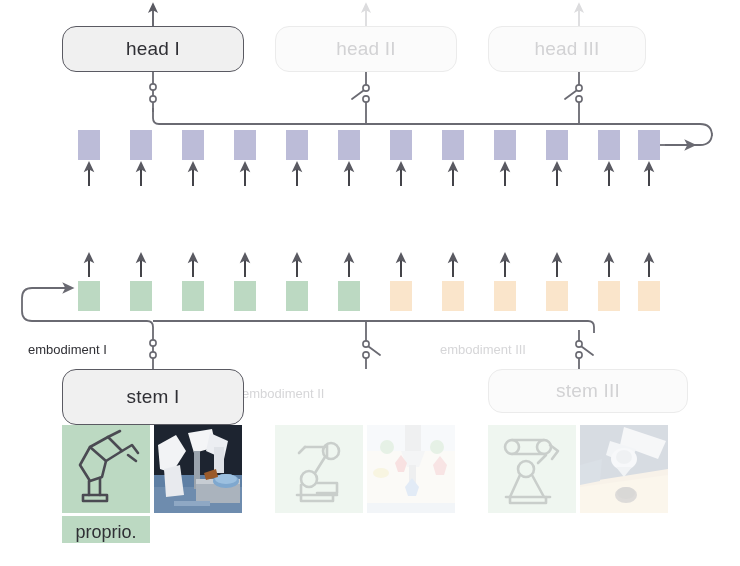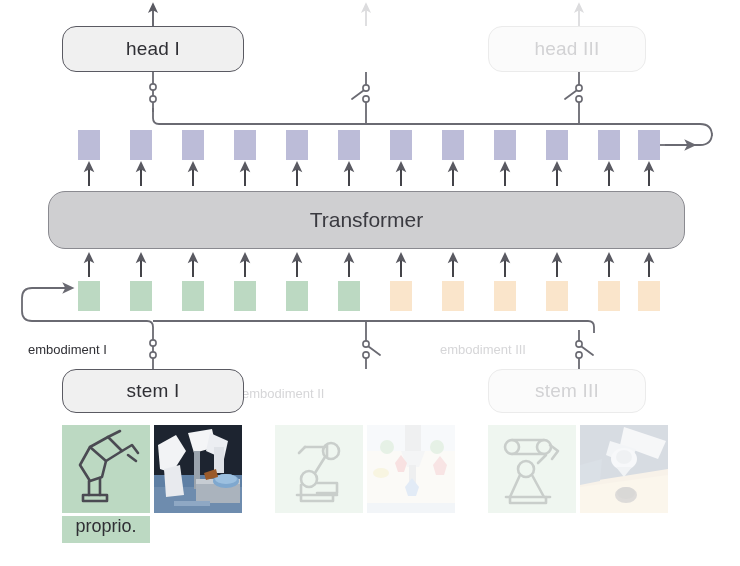--- a/index.html
+++ b/index.html
@@ -102,21 +102,21 @@
     left: 0; top: 0;
     width: 88px; height: 88px;
   }
   .vision.dim { opacity: .22; }
 
   
   .chip {
     position: absolute;
     height: 27px;
     display: flex;
-    align-items: flex-start;
+    align-items: flex-end;
     justify-content: center;
     font-size: 18px;
     color: #2f2f34;
   }
   .chip.proprio { background: #bcd9c2; width: 88px; }
   .chip.vision  { background: #fae5cb; width: 88px; }
 </style>
 </head>
 <body>
 
@@ -234,62 +234,62 @@
     </g>
 
     <line x1="153" y1="369" x2="153" y2="369" stroke="#6a6a72" stroke-width="1.8"></line>
     <line x1="366" y1="369" x2="366" y2="369" stroke="#6a6a72" stroke-width="1.8"></line>
     <line x1="579" y1="369" x2="579" y2="369" stroke="#6a6a72" stroke-width="1.8"></line>
   </svg>
 
   <div class="modbox active" style="left:62px; top:26px; width:182px; height:46px;">
     <span>head I</span>
   </div>
+  <div class="modbox faded" style="left:275px; top:26px; width:182px; height:46px;">
+    <span>head II</span>
+  </div>
   <div class="modbox faded" style="left:488px; top:26px; width:158px; height:46px;">
     <span>head III</span>
   </div>
 
   <div class="tok purple" style="left:78px;  top:130px;"></div>
   <div class="tok purple" style="left:130px; top:130px;"></div>
   <div class="tok purple" style="left:182px; top:130px;"></div>
   <div class="tok purple" style="left:234px; top:130px;"></div>
   <div class="tok purple" style="left:286px; top:130px;"></div>
   <div class="tok purple" style="left:338px; top:130px;"></div>
   <div class="tok purple" style="left:390px; top:130px;"></div>
   <div class="tok purple" style="left:442px; top:130px;"></div>
   <div class="tok purple" style="left:494px; top:130px;"></div>
   <div class="tok purple" style="left:546px; top:130px;"></div>
   <div class="tok purple" style="left:598px; top:130px;"></div>
   <div class="tok purple" style="left:638px; top:130px;"></div>
 
-  <div id="transformer" style="left:48px; top:191px; width:637px; height:58px;">
-    <span>Transformer</span>
-  </div>
 
   <div class="tok green" style="left:78px;  top:281px;"></div>
   <div class="tok green" style="left:130px; top:281px;"></div>
   <div class="tok green" style="left:182px; top:281px;"></div>
   <div class="tok green" style="left:234px; top:281px;"></div>
   <div class="tok green" style="left:286px; top:281px;"></div>
   <div class="tok green" style="left:338px; top:281px;"></div>
   <div class="tok orange" style="left:390px; top:281px;"></div>
   <div class="tok orange" style="left:442px; top:281px;"></div>
   <div class="tok orange" style="left:494px; top:281px;"></div>
   <div class="tok orange" style="left:546px; top:281px;"></div>
   <div class="tok orange" style="left:598px; top:281px;"></div>
   <div class="tok orange" style="left:638px; top:281px;"></div>
 
   <div class="emblabel active" style="left:28px; top:342px;">embodiment I</div>
   <div class="emblabel faded" style="left:242px; top:342px;margin-top:44px;">embodiment II</div>
   <div class="emblabel faded" style="left:440px; top:342px;">embodiment III</div>
 
-  <div class="modbox active" style="left:62px; top:369px; width:182px; height:44px;">
+  <div class="modbox active" style="left:62px; top:369px; width:182px; height:56px;">
     <span>stem I</span>
   </div>
-  <div class="modbox faded" style="left:488px; top:369px; width:158px; height:44px;">
+  <div class="modbox faded" style="left:488px; top:369px; width:200px; height:44px;">
     <span>stem III</span>
   </div>
 
   <div class="panel proprio" style="left:62px; top:425px;">
     <svg width="88" height="88" viewBox="0 0 88 88">
       <g fill="none" stroke="#4a4a52" stroke-width="2.6" stroke-linecap="round" stroke-linejoin="round">
         <path d="M28,22 L46,12 L60,26 L44,36 Z"></path>
         <path d="M46,12 L58,6"></path>
         <path d="M60,26 L70,20 L76,28"></path>
         <path d="M66,30 L74,36"></path>

